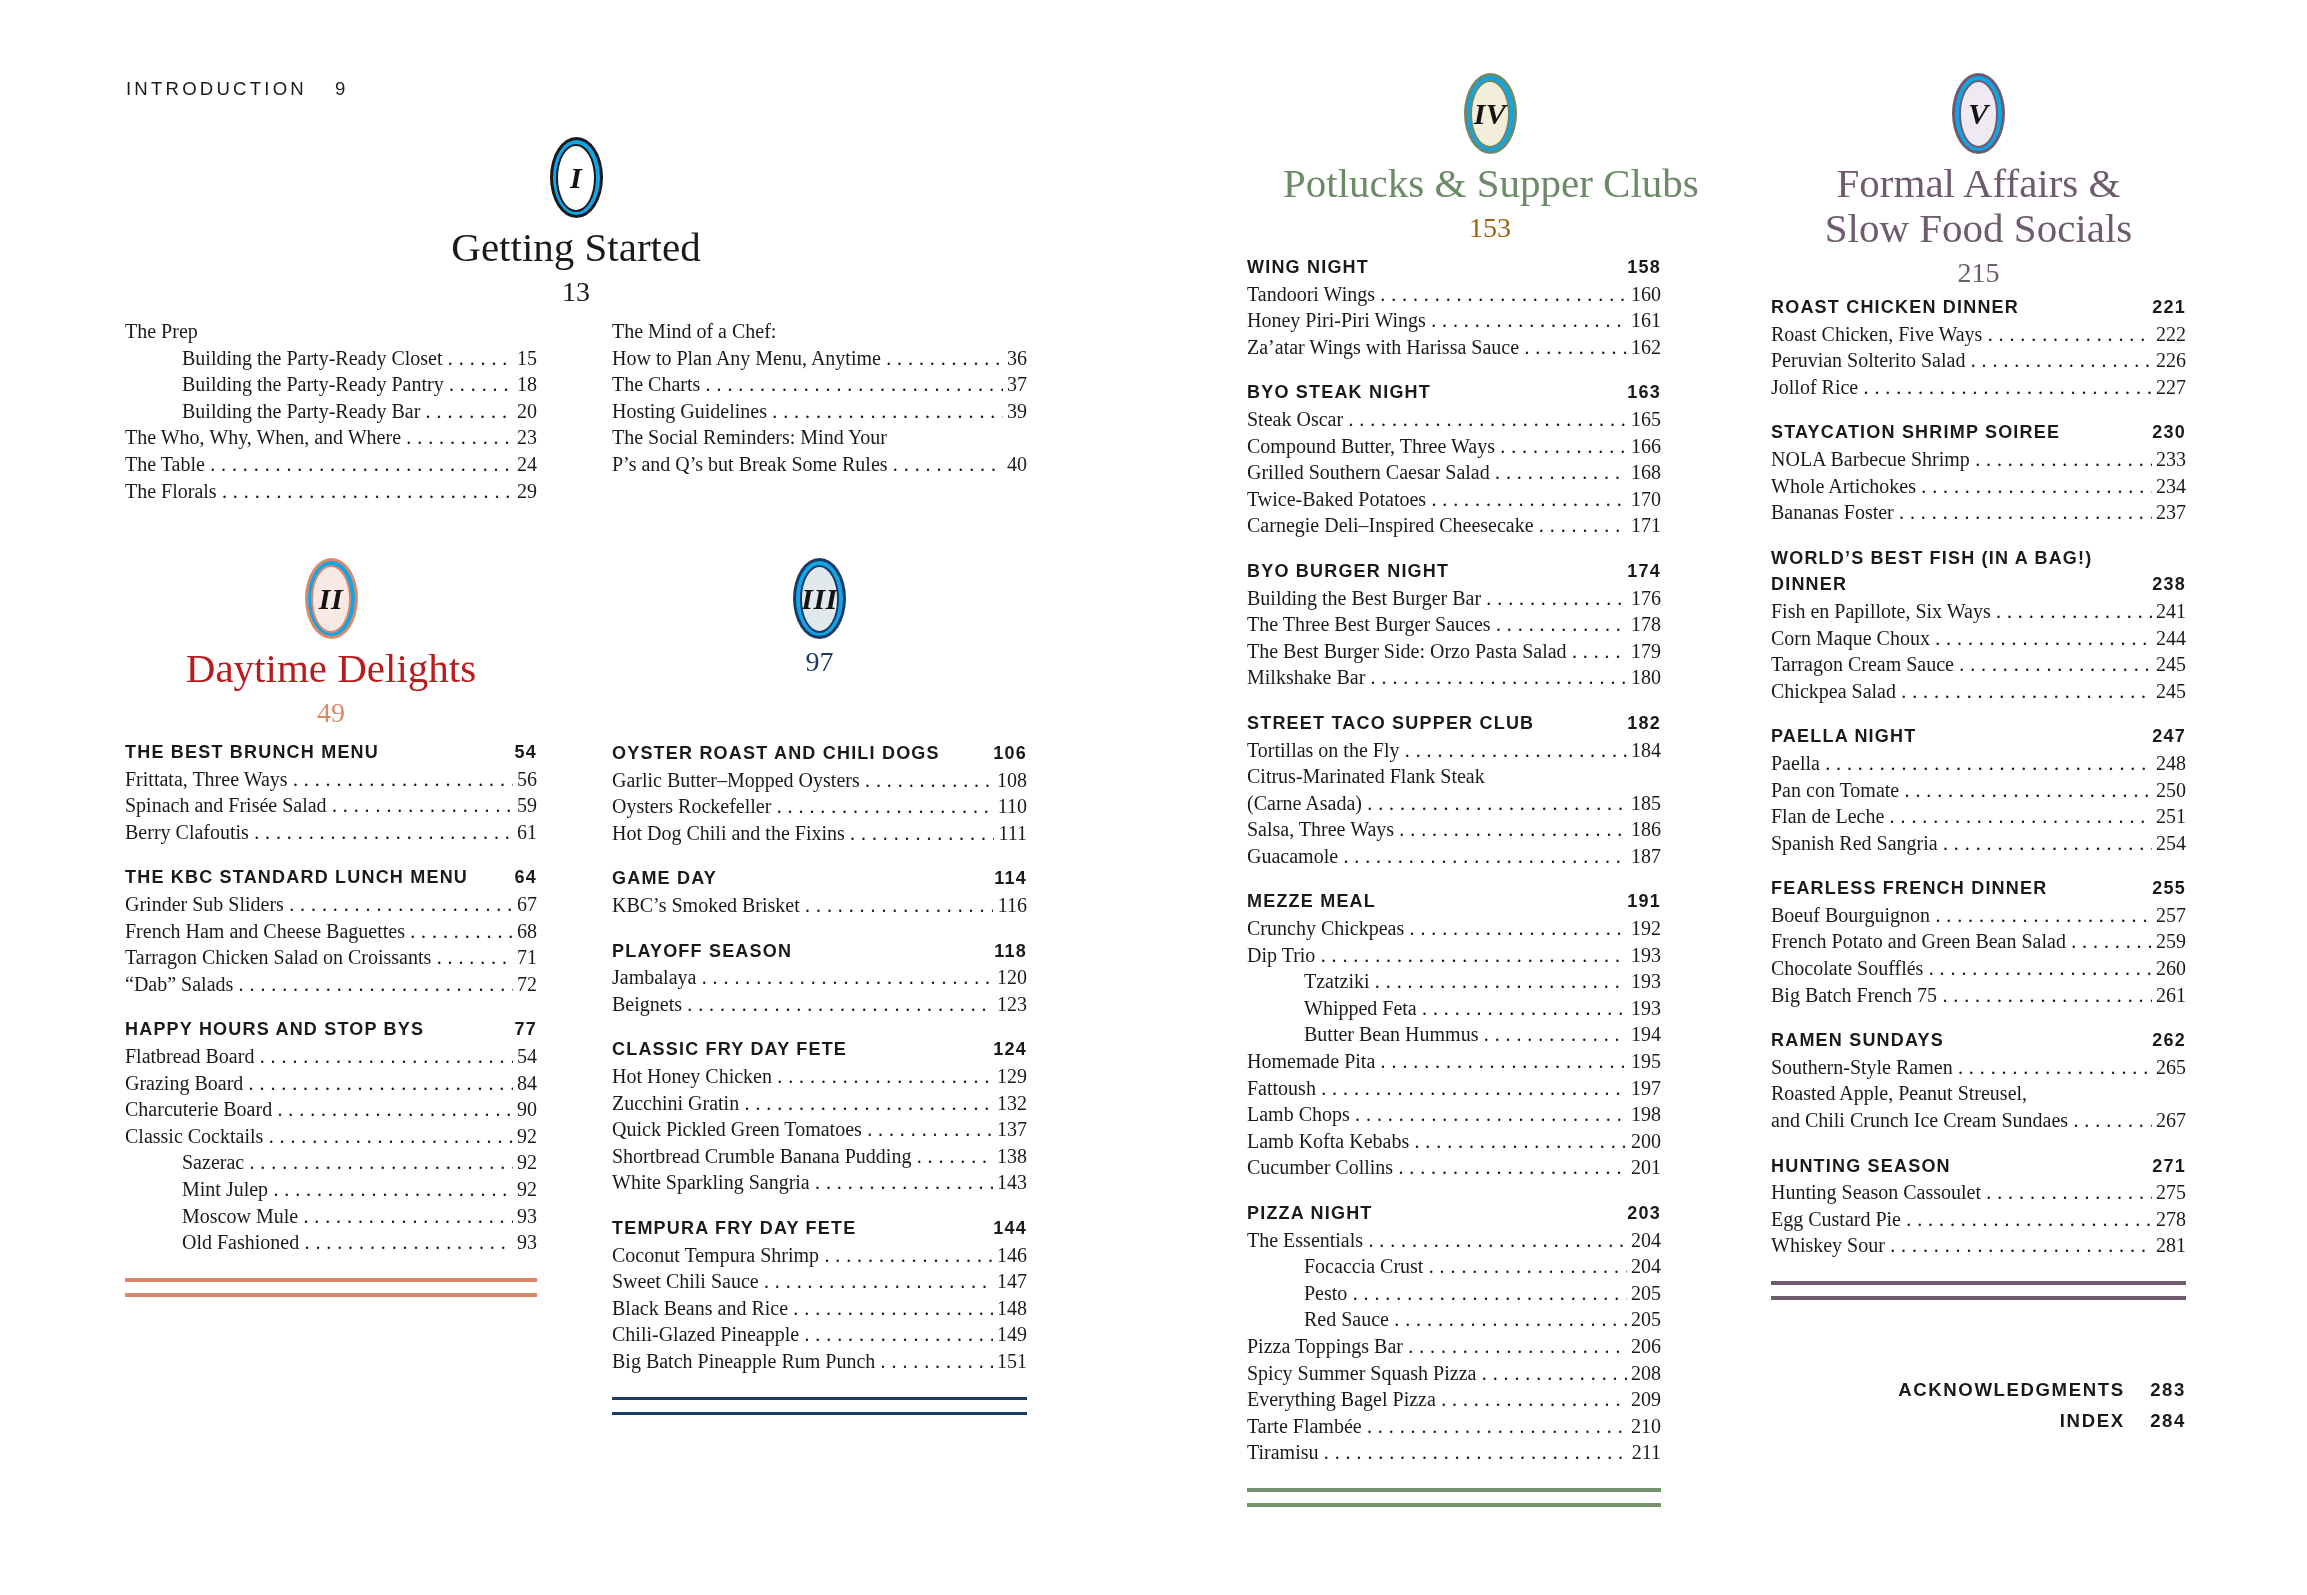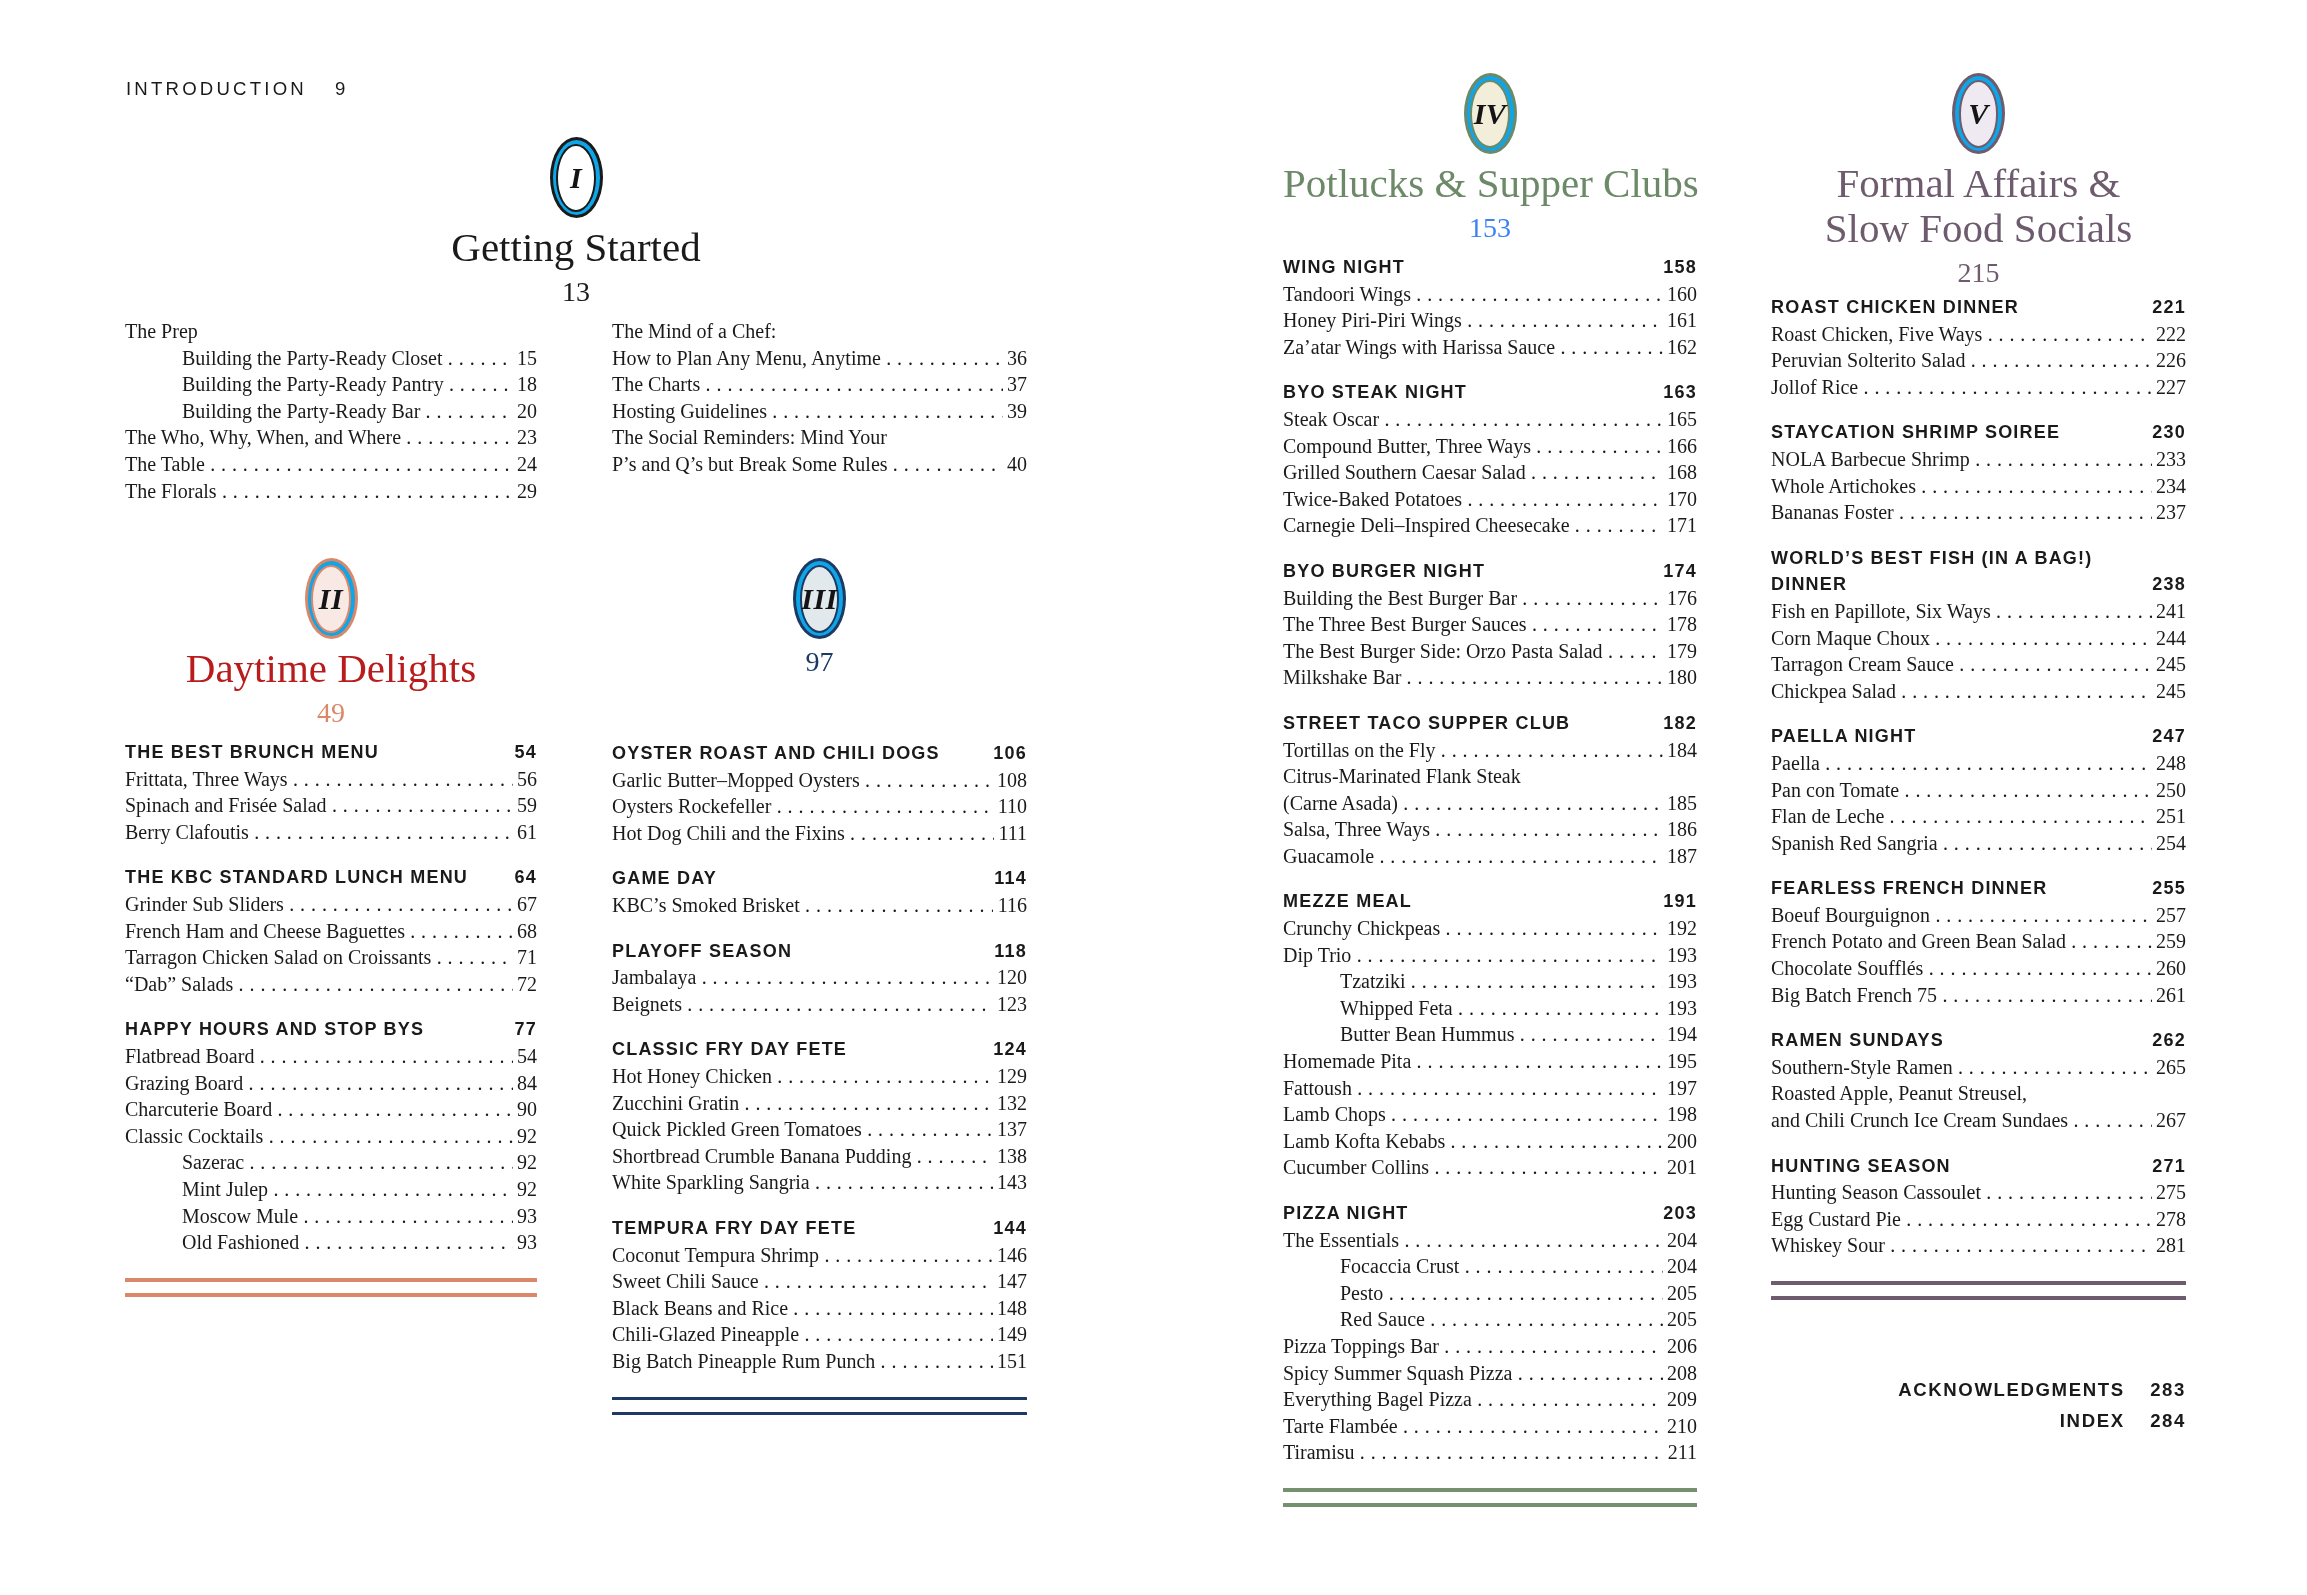--- a/index.html
+++ b/index.html
@@ -15,21 +15,21 @@
   }
   .panel{position:absolute;}
   #p0{left:125px;top:131px;width:902px}
   #p1{left:125px;top:318px;width:412px}
   #p2{left:612px;top:318px;width:415px}
   #p3{left:125px;top:552px;width:412px}
   #p4{left:612px;top:552px;width:415px}
   #p5{left:125px;top:739px;width:412px}
   #p6{left:612px;top:740px;width:415px}
   #p7{left:1283px;top:67px;width:414px}
-  #p8{left:1283px;top:254px;width:414px}
+  #p8{left:1247px;top:254px;width:414px}
   #p9{left:1771px;top:67px;width:415px}
   #p10{left:1771px;top:294px;width:415px}
 
   
   .sec-heading{text-align:center;padding-top:6.4px;}
   .oval{width:53px;height:81px;border:3.7px solid #1a1a1a;border-radius:50%;
         margin:0 auto;position:relative;box-sizing:border-box;background:#0ea5e9;font-style:italic;}
   .oval-inner{position:absolute;top:3.7px;left:3.7px;right:3.7px;bottom:3.7px;
         border:2.1px solid #1a1a1a;border-radius:50%;
         display:flex;align-items:center;justify-content:center;}
@@ -398,21 +398,21 @@
 <div class="panel" id="p7">
     <div class="sec-heading">
       <div class="oval" style="border-color: rgb(108, 138, 104);">
         <div class="oval-inner" style="border-color: rgb(108, 138, 104); background: rgb(242, 238, 218);">
           <span class="numeral">IV</span>
         </div>
       </div>
       <div class="sec-title" style="color: rgb(108, 138, 104);">
         <div class="sec-title-line">Potlucks &amp; Supper Clubs</div>
       </div>
-      <div class="sec-page" style="color: #3b82f6;">153</div>
+      <div class="sec-page" style="color: #a16207;">153</div>
     </div>
   </div>
 <div class="panel" id="p8">
     <div class="group">
       <div class="ghead">
         <span class="gt">WING NIGHT</span>
         <span class="gsp"></span>
         <span class="gn">158</span>
       </div>
       <div class="entry-row">

